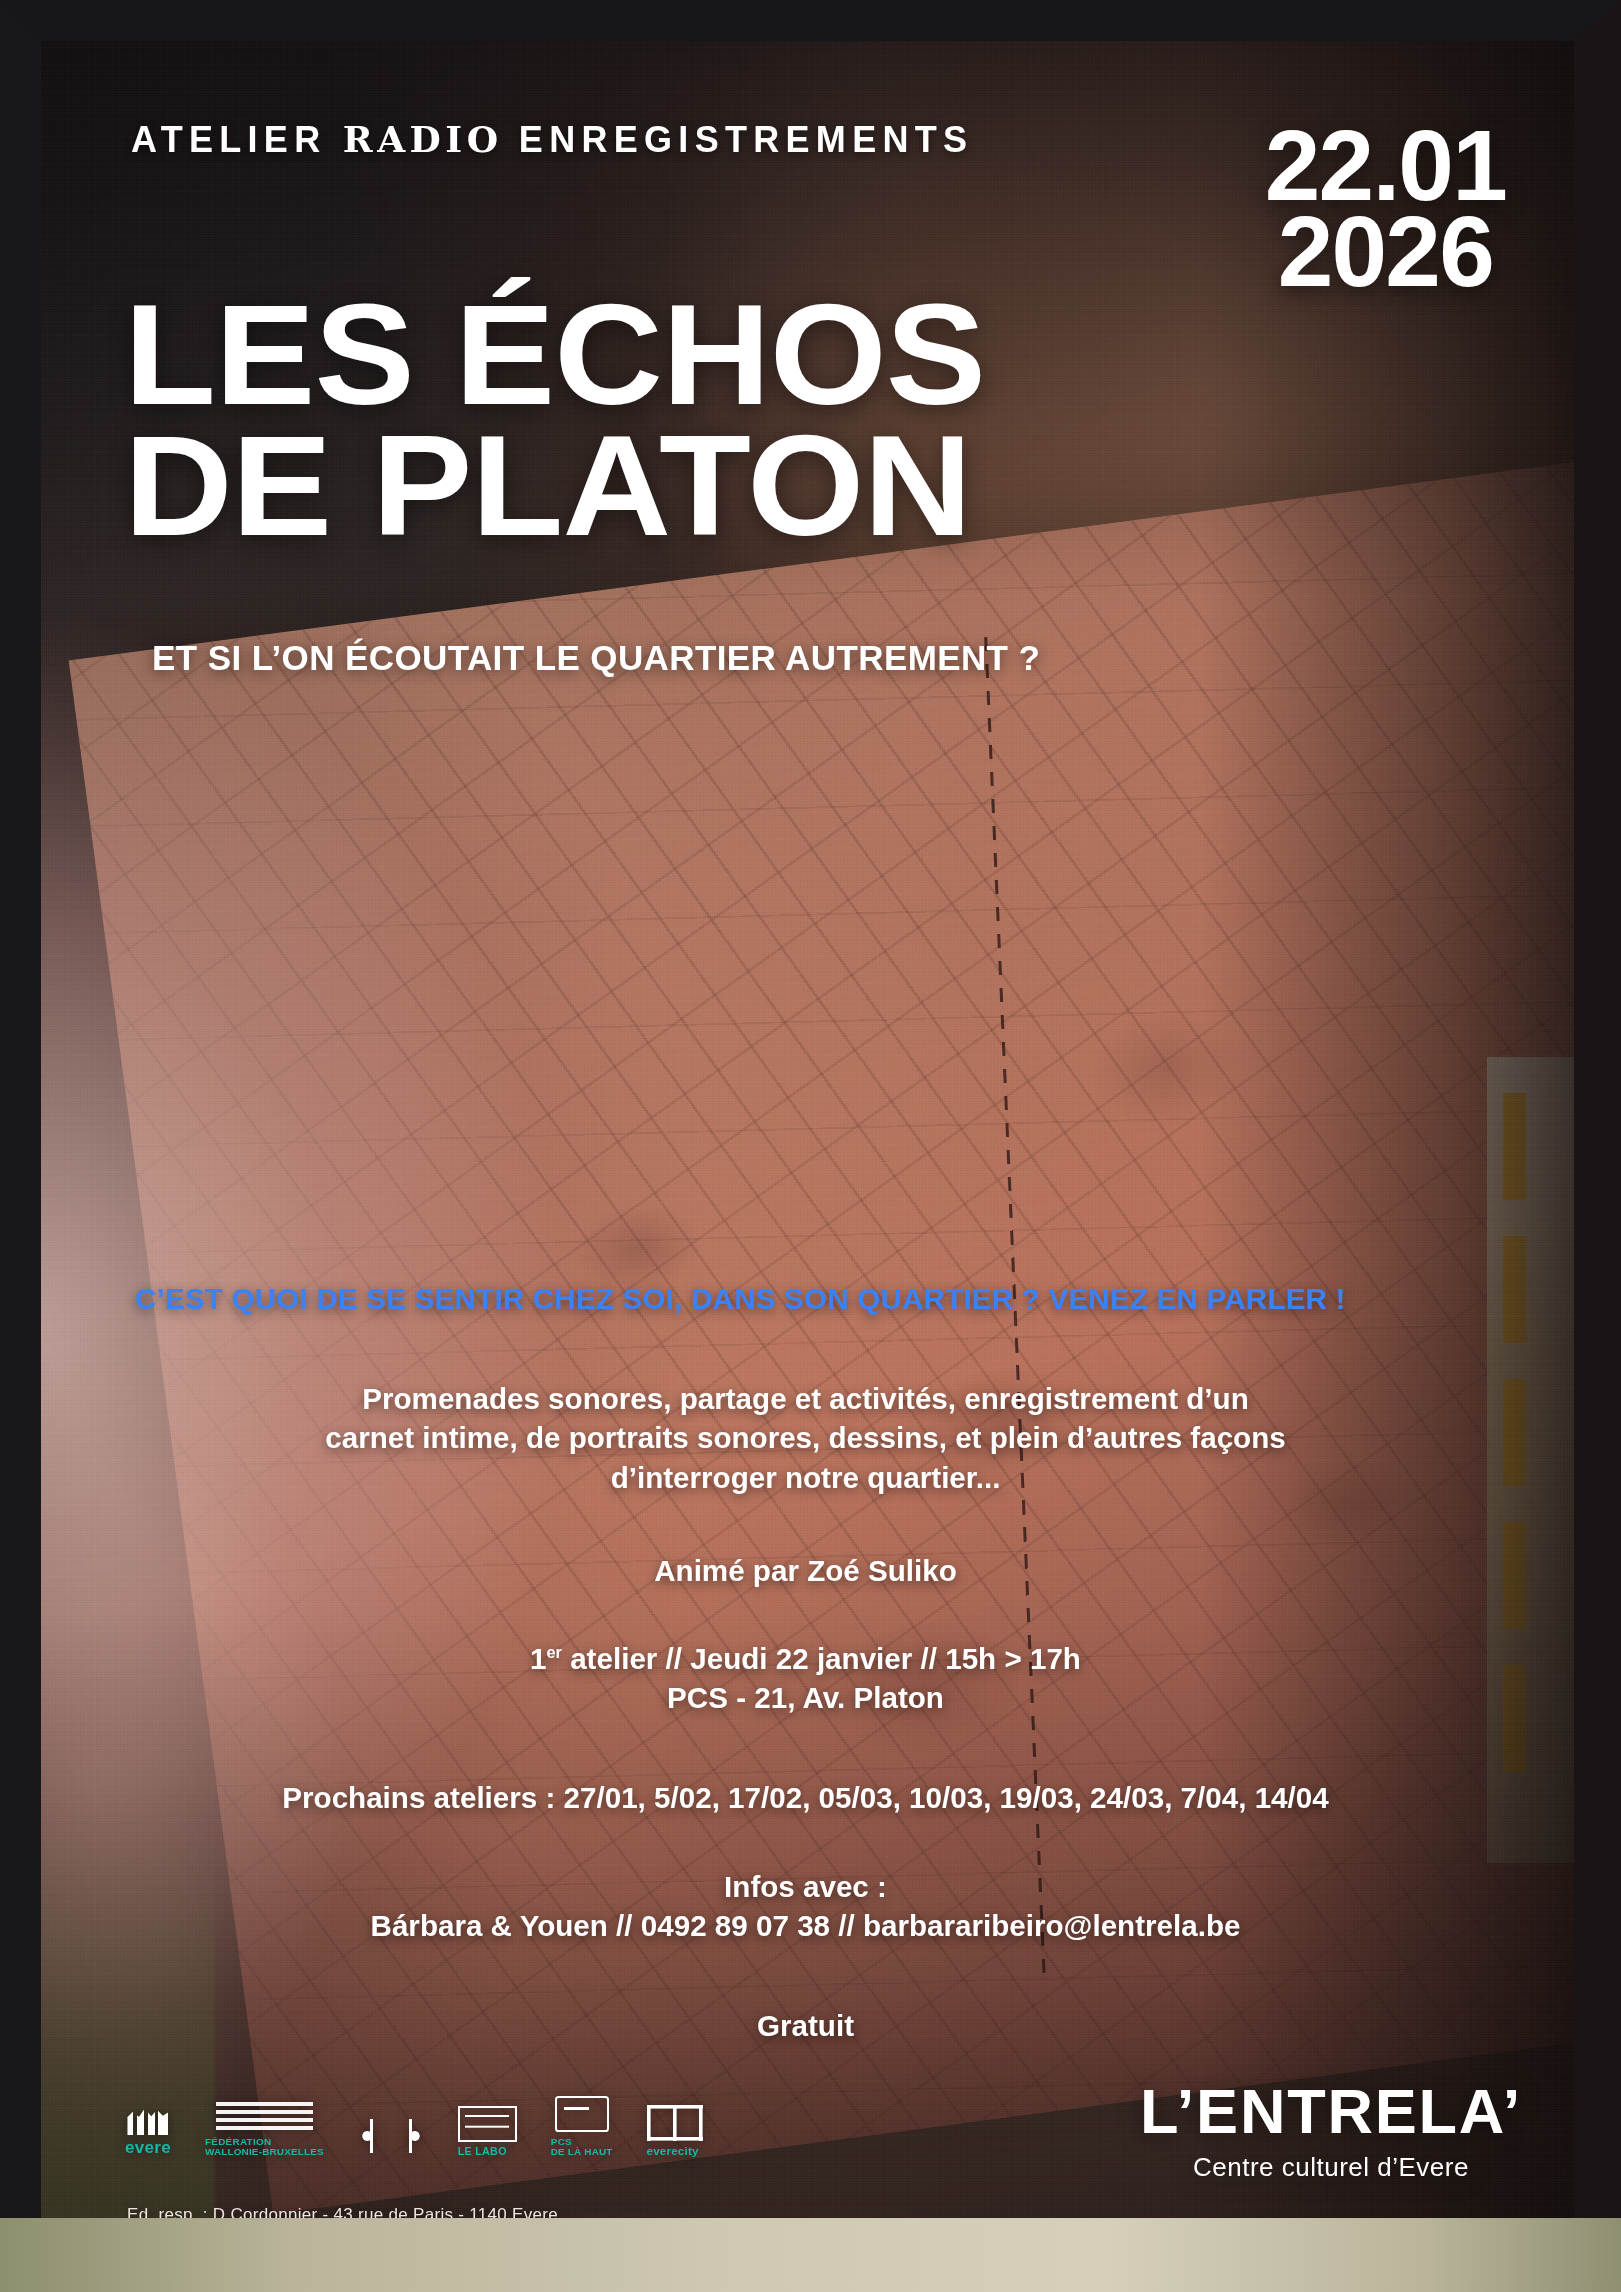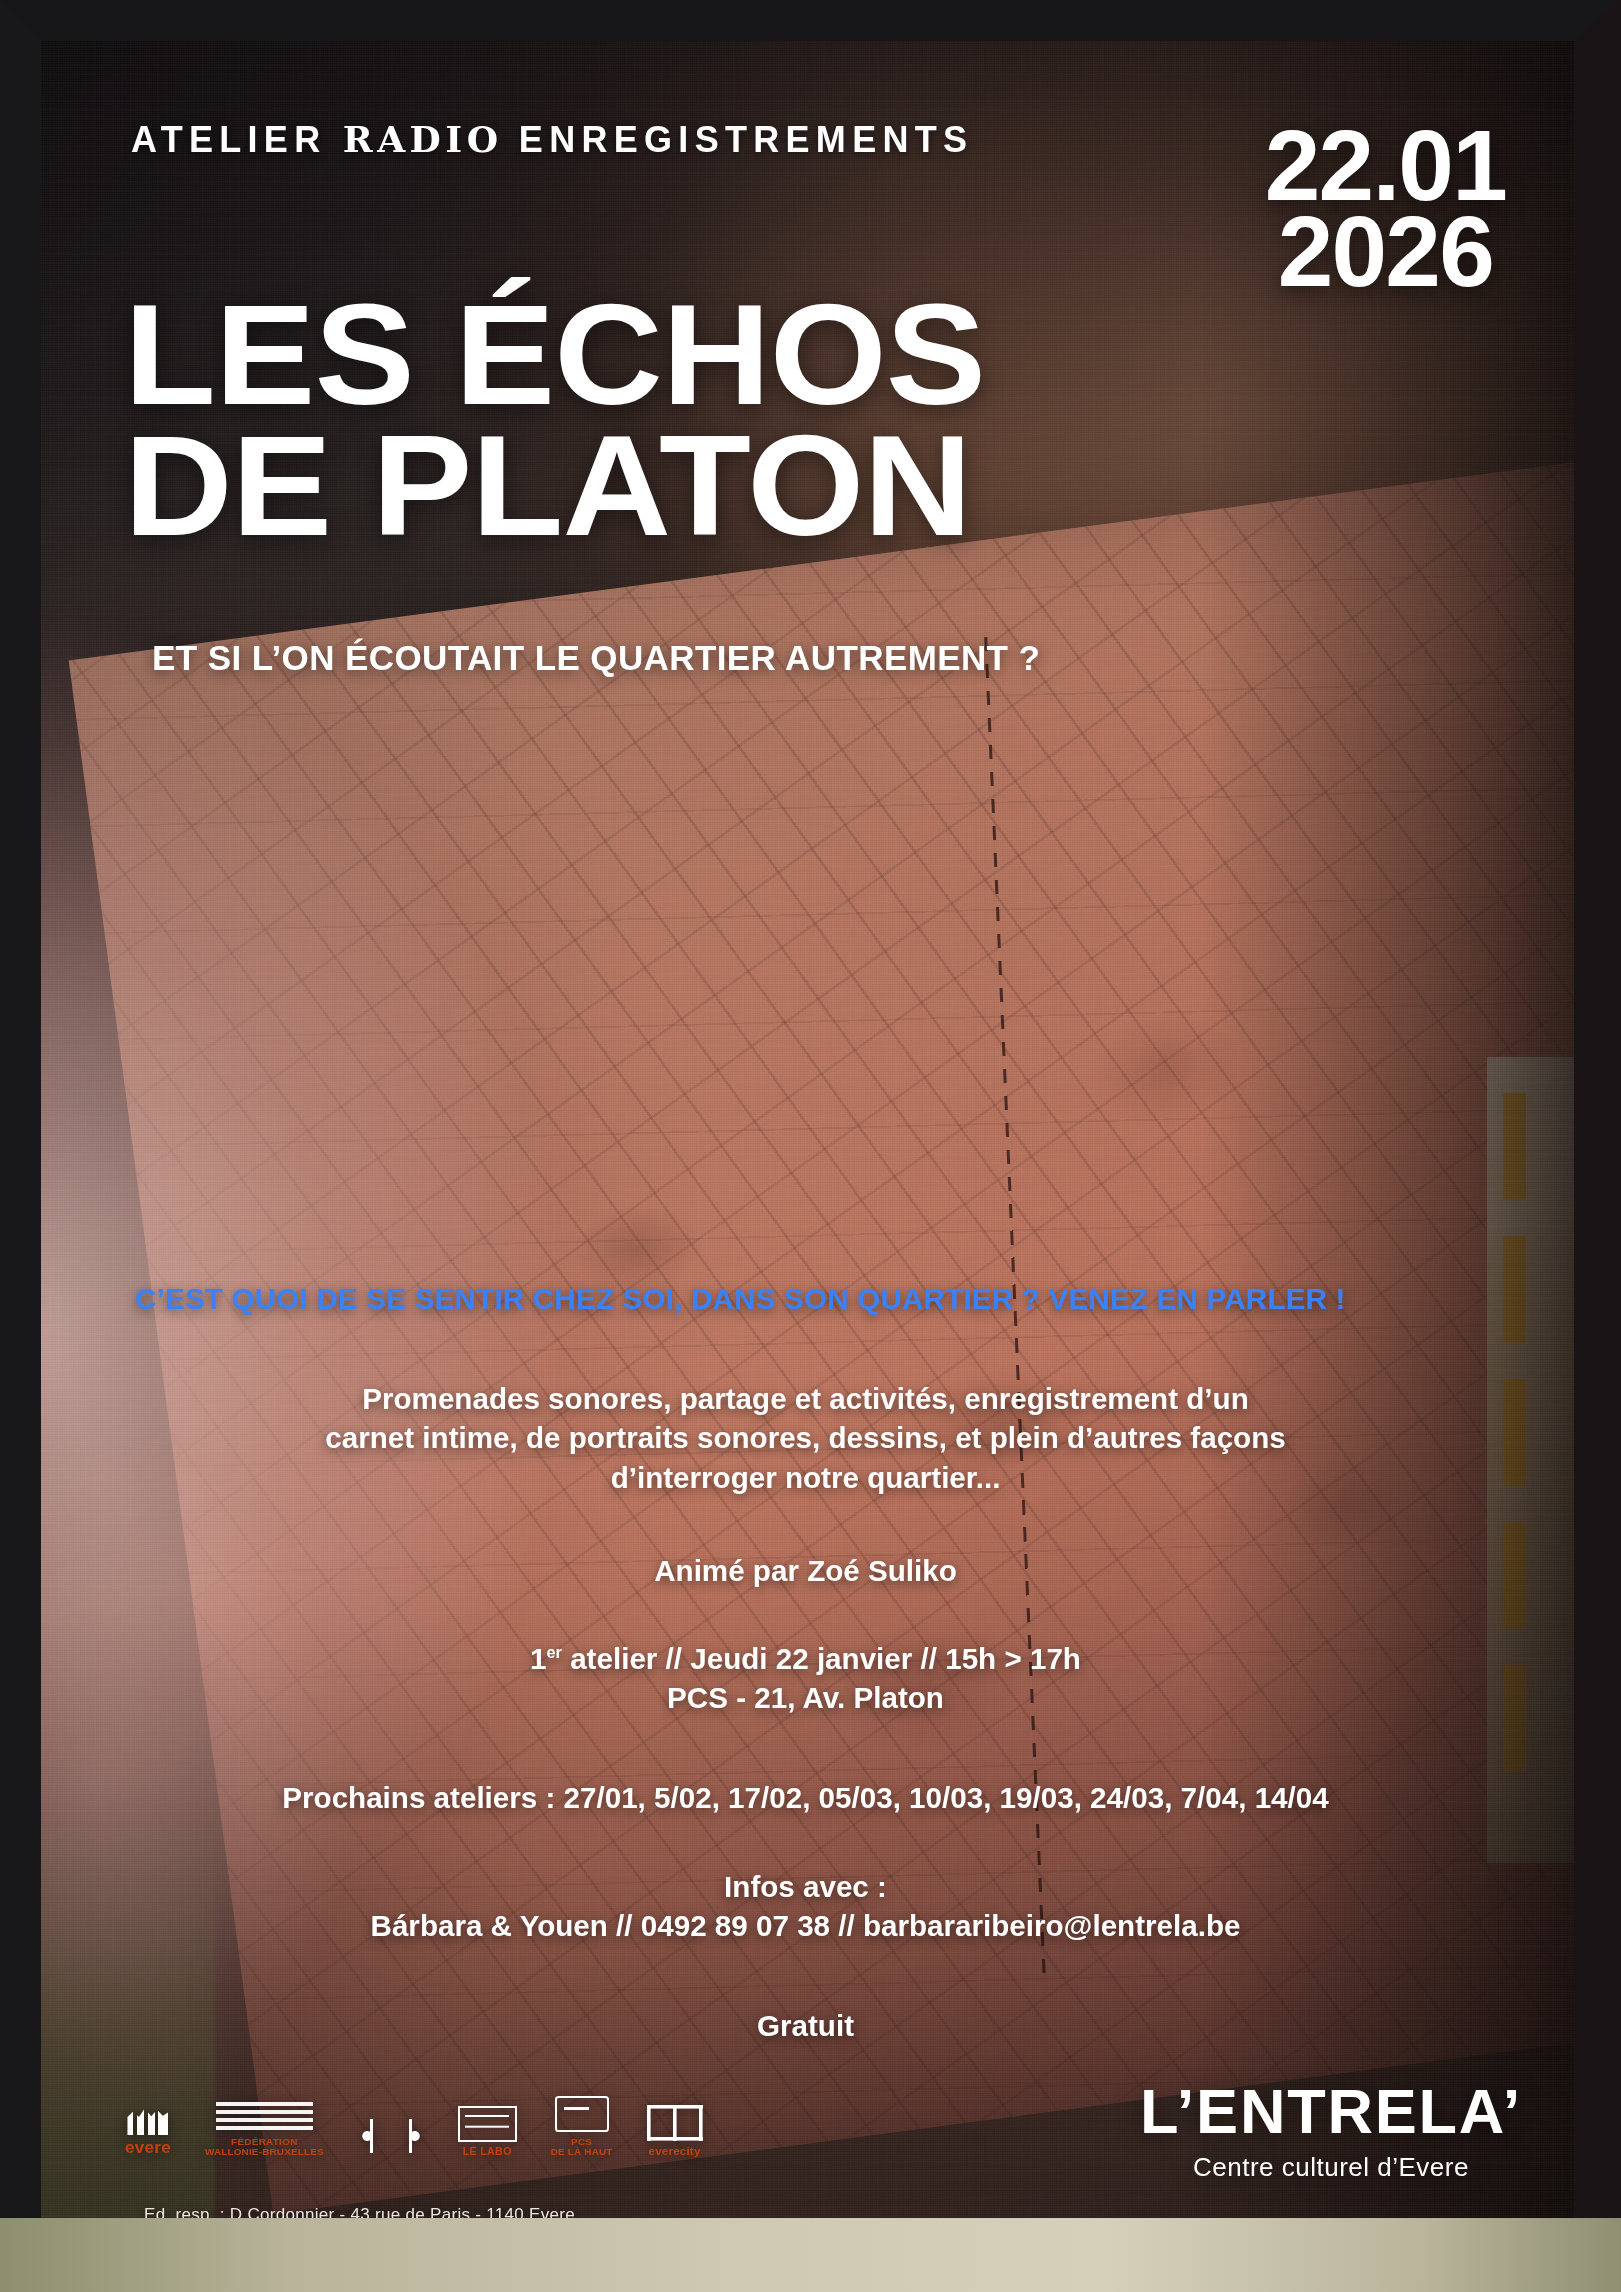--- a/index.html
+++ b/index.html
@@ -274,22 +274,22 @@
   .logos {
     position: absolute;
     left: 125px;
     top: 2096px;
     display: flex;
     align-items: flex-end;
     gap: 34px;
     filter: drop-shadow(0 1.8px 5.4px rgba(0,0,0,0.5));
   }
   .logo {
-    color: #c2410c;
-    text-align: center;
+    color: #14b8a6;
+    text-align: left;
     font-weight: 700;
     line-height: 1.05;
   }
   .logo .mark {
     display: block;
     margin: 0 auto 4.5px;
   }
   .logo .cap {
     display: block;
     font-size: 11.6px;
@@ -366,21 +366,20 @@
 
   .credits {
     position: absolute;
     left: 127px;
     top: 2205px;
     font-size: 17px;
     font-weight: 400;
     color: #efe6e0;
     letter-spacing: 0.3px;
     text-shadow: 0 1.8px 7.2px rgba(0,0,0,0.6);
-    margin-left: 17px;
   }
 
   .brand {
     position: absolute;
     right: 99px;
     top: 2080px;
     text-align: center;
     color: #fff;
     filter: drop-shadow(0 2.7px 10.7px rgba(0,0,0,0.5));
   }

